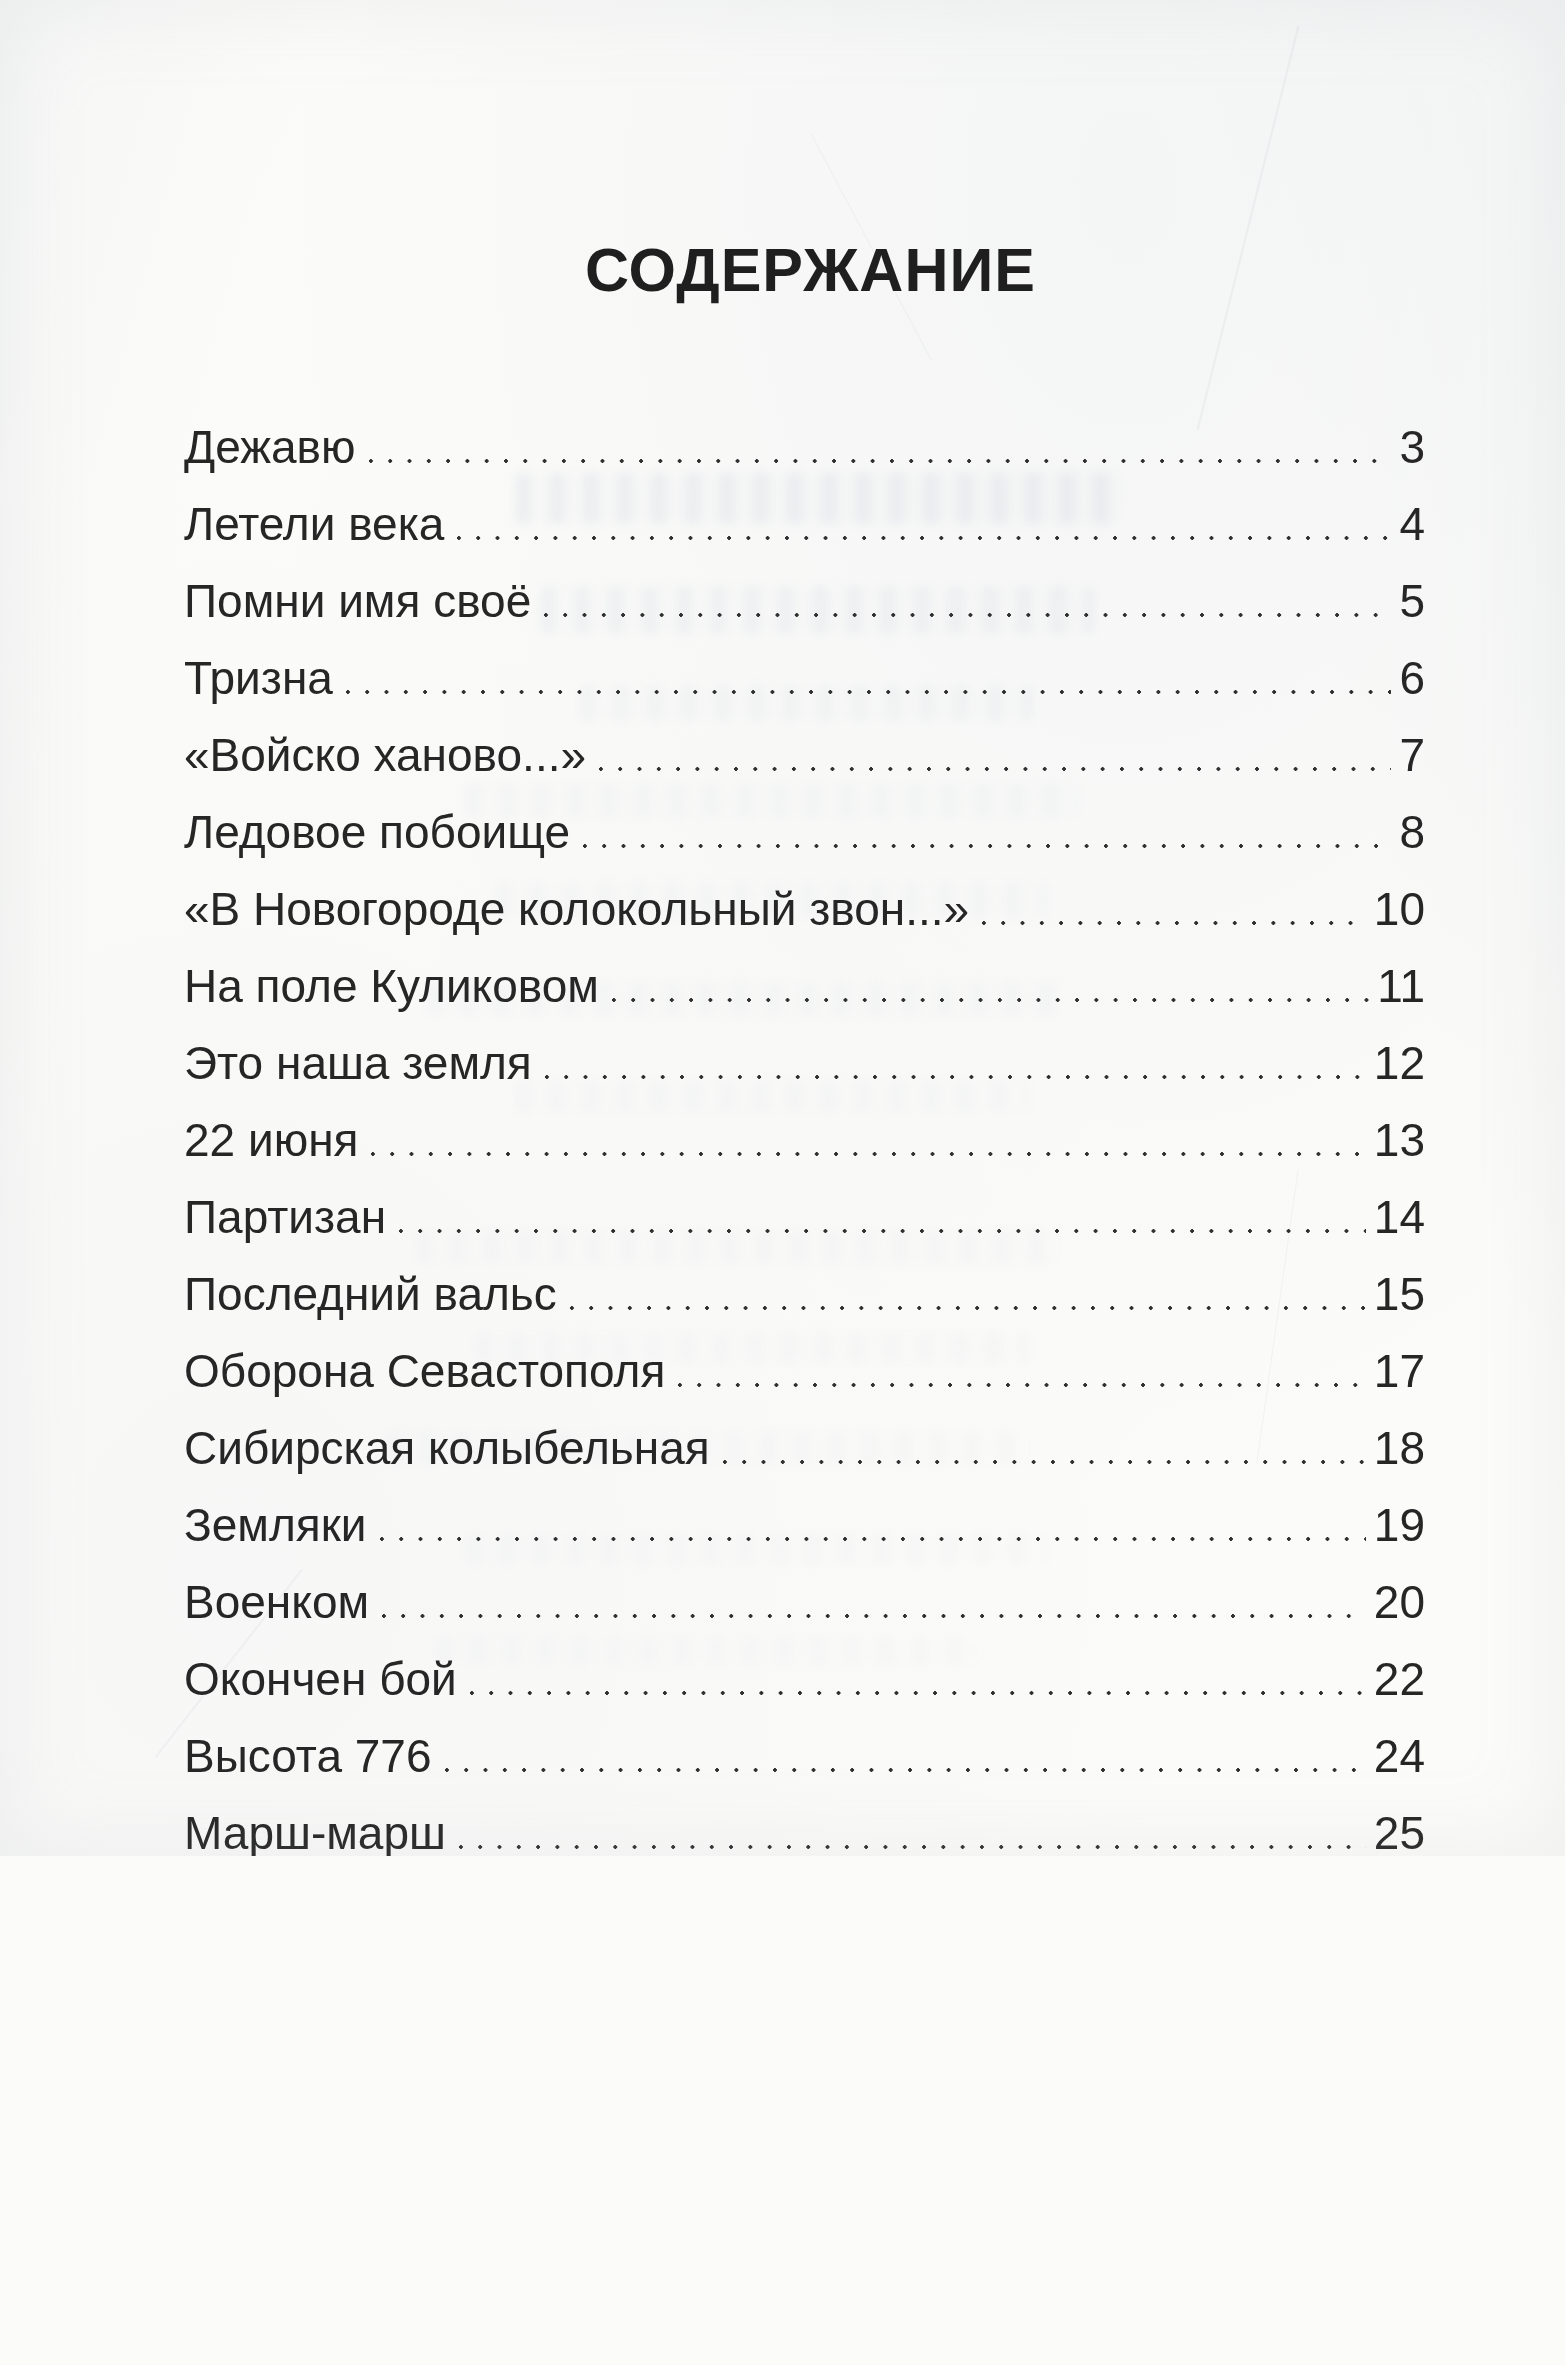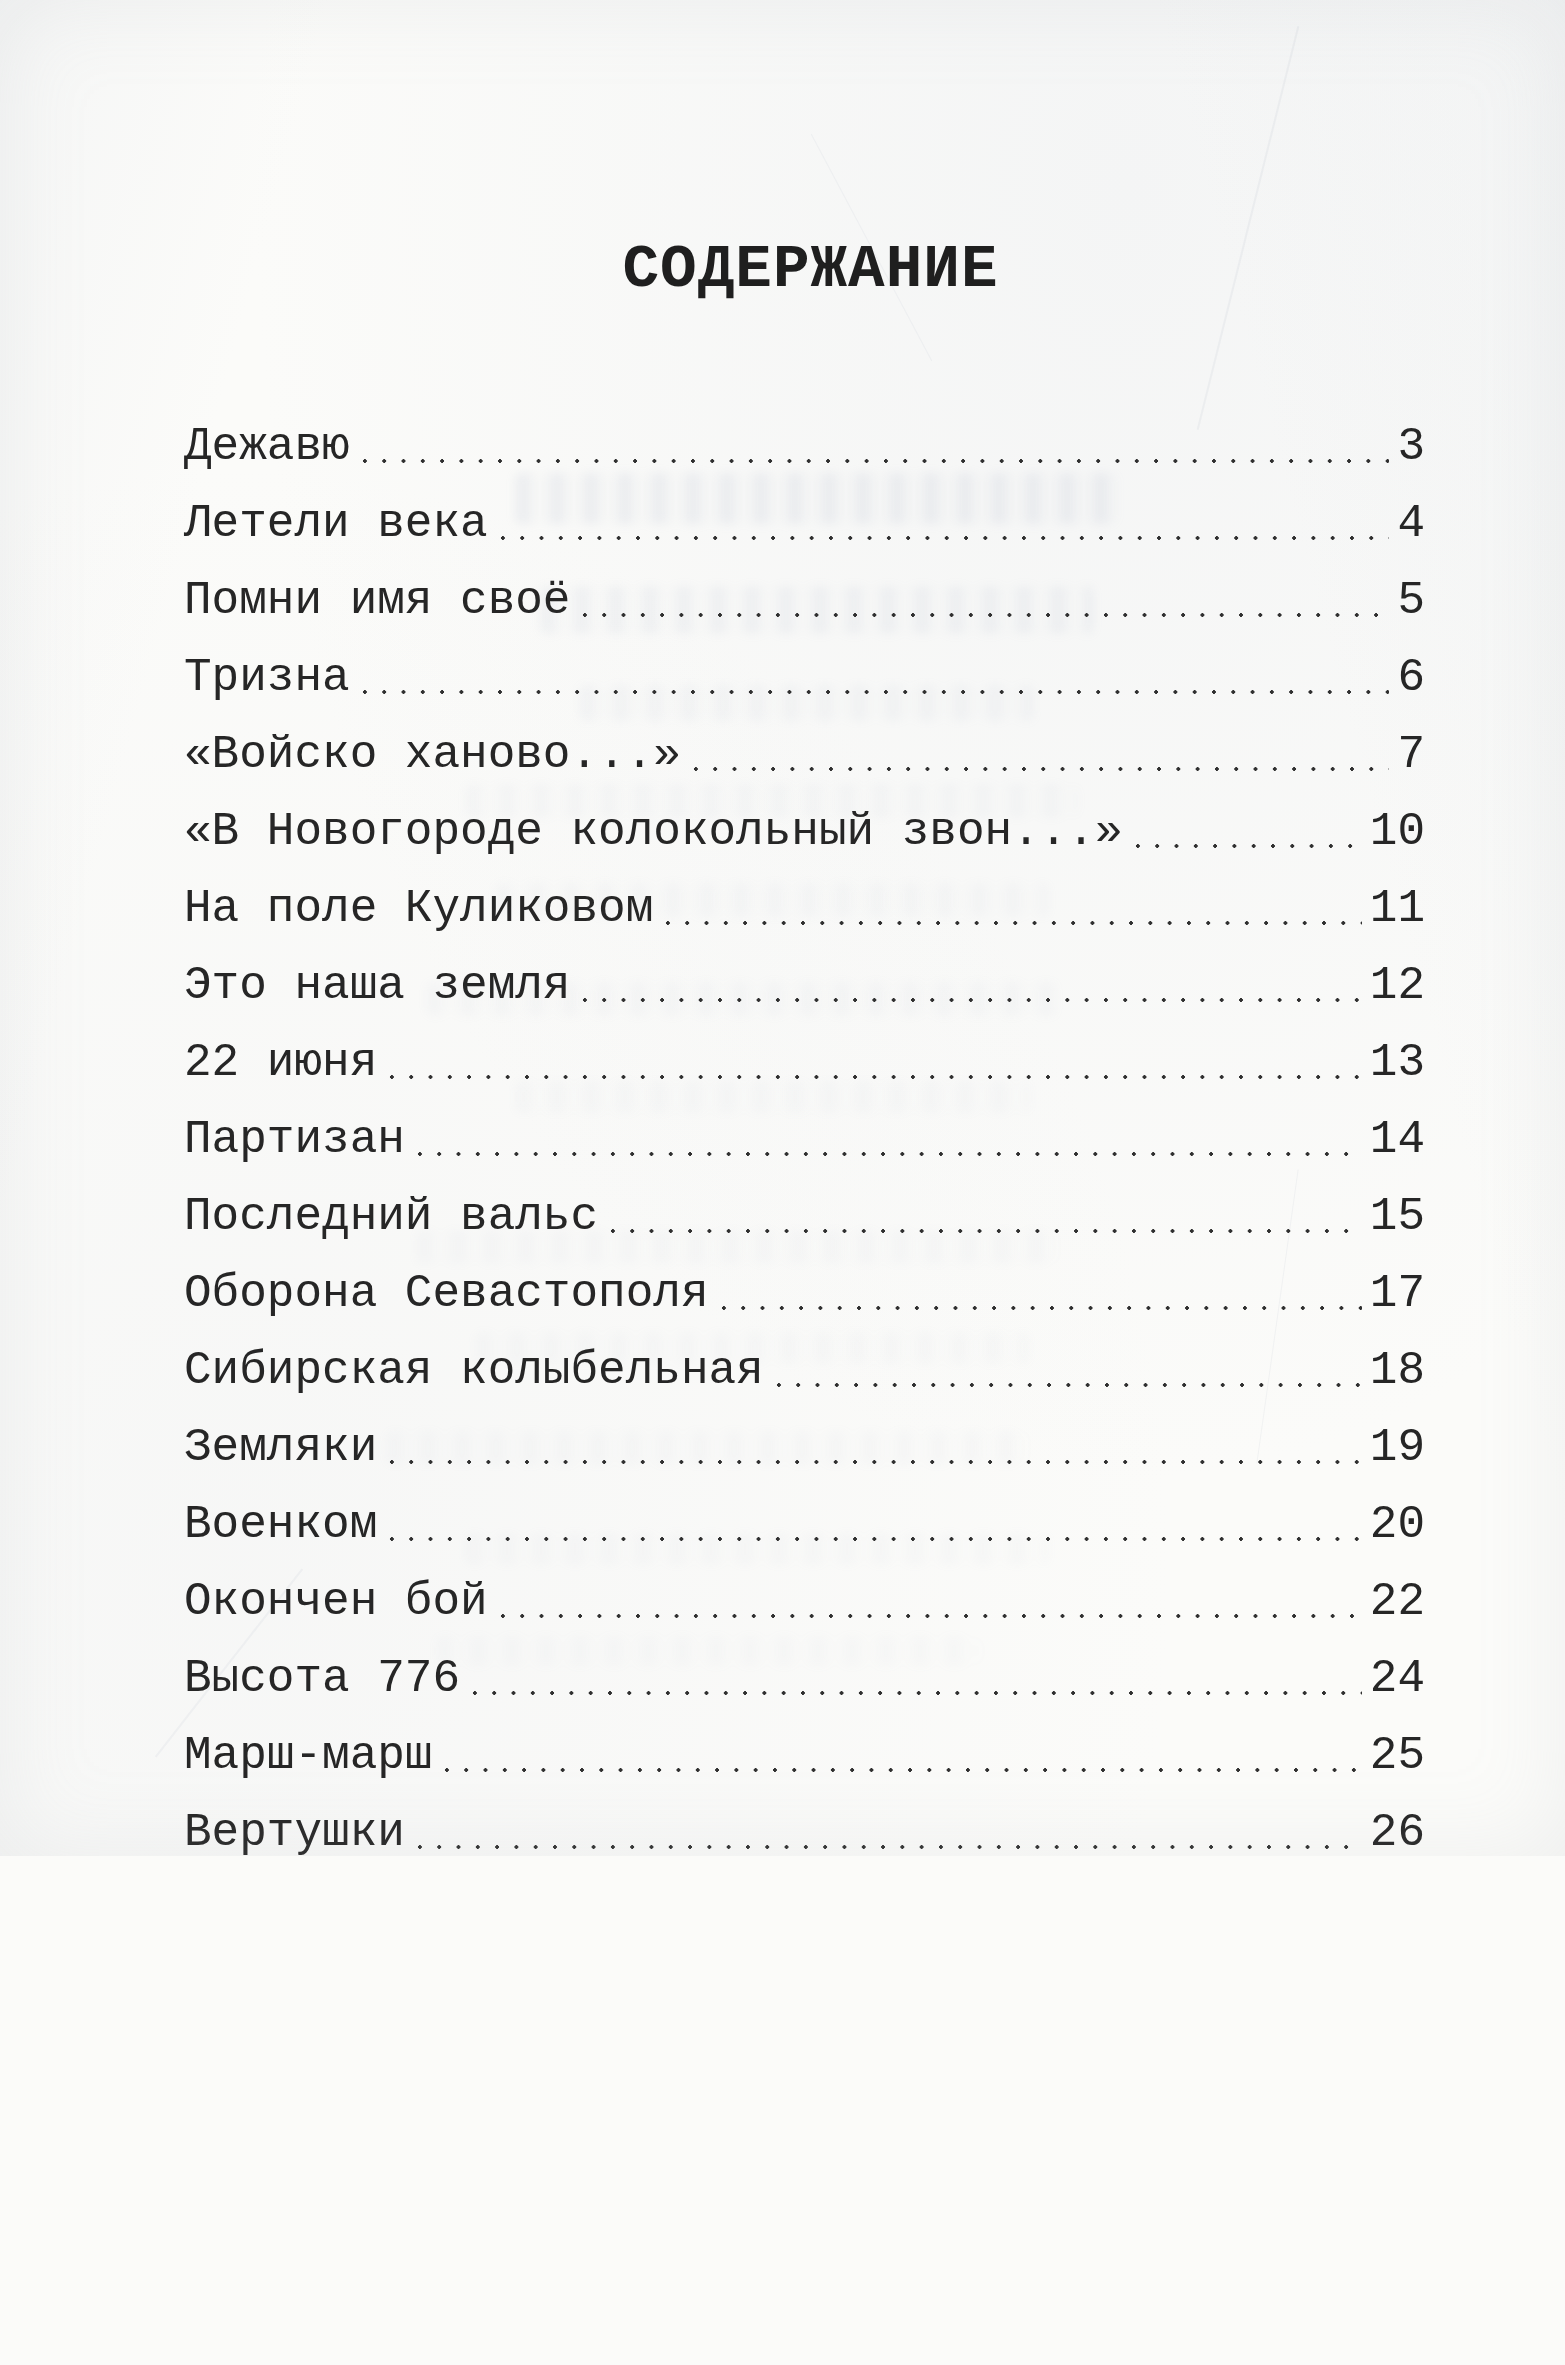--- a/index.html
+++ b/index.html
@@ -11,21 +11,21 @@
   .page{
     position:relative;
     width:1565px;height:1856px;
     background:var(--paper);
     background-image:
       linear-gradient(105deg, rgba(225,228,233,.22) 0%, rgba(255,255,255,0) 16%),
       linear-gradient(255deg, rgba(222,226,231,.18) 0%, rgba(255,255,255,0) 20%),
       radial-gradient(ellipse at 72% 10%, rgba(228,231,236,.30), rgba(255,255,255,0) 55%),
       radial-gradient(ellipse at 15% 85%, rgba(230,232,236,.22), rgba(255,255,255,0) 50%);
     overflow:hidden;
-    font-family:Liberation Mono, monospace;
+    font-family:Liberation Sans, sans-serif;
     color:var(--ink);
   }
   .page::after{
     content:"";position:absolute;inset:0;
     box-shadow:inset 0 0 89px rgba(175,178,188,.16);
     pointer-events:none;
   }
   .title{
     position:absolute;left:184px;right:128px;top:194px;
     text-align:center;
@@ -133,20 +133,25 @@
     <span class="leader"></span>
     <span class="p">6</span>
   </div>
 
   <div class="row">
     <span class="t">«Войско ханово...»</span>
     <span class="leader"></span>
     <span class="p">7</span>
   </div>
 
+  <div class="row">
+    <span class="t">Ледовое побоище</span>
+    <span class="leader"></span>
+    <span class="p">8</span>
+  </div>
 
   <div class="row">
     <span class="t">«В Новогороде колокольный звон...»</span>
     <span class="leader"></span>
     <span class="p">10</span>
   </div>
 
   <div class="row">
     <span class="t">На поле Куликовом</span>
     <span class="leader"></span>

